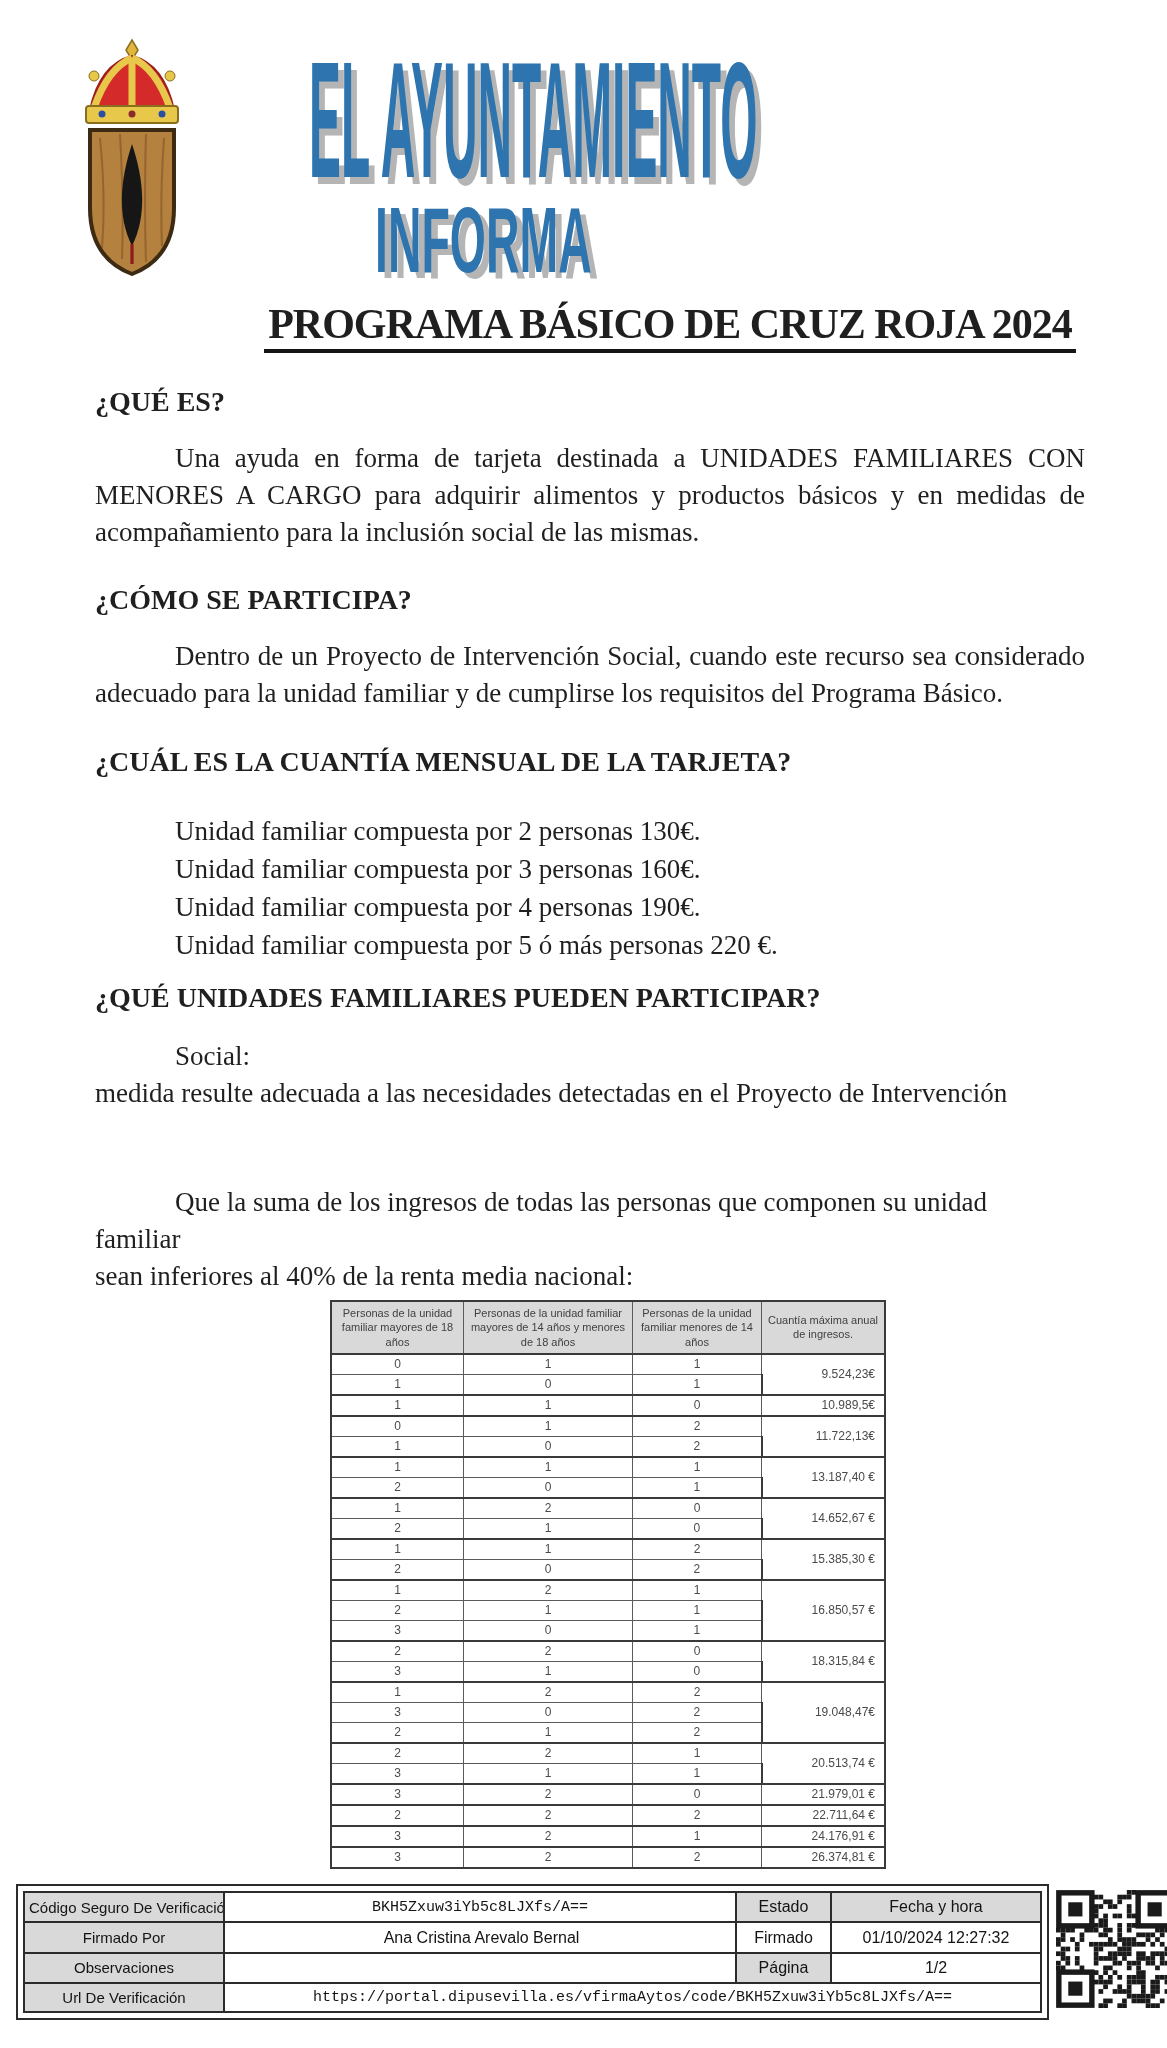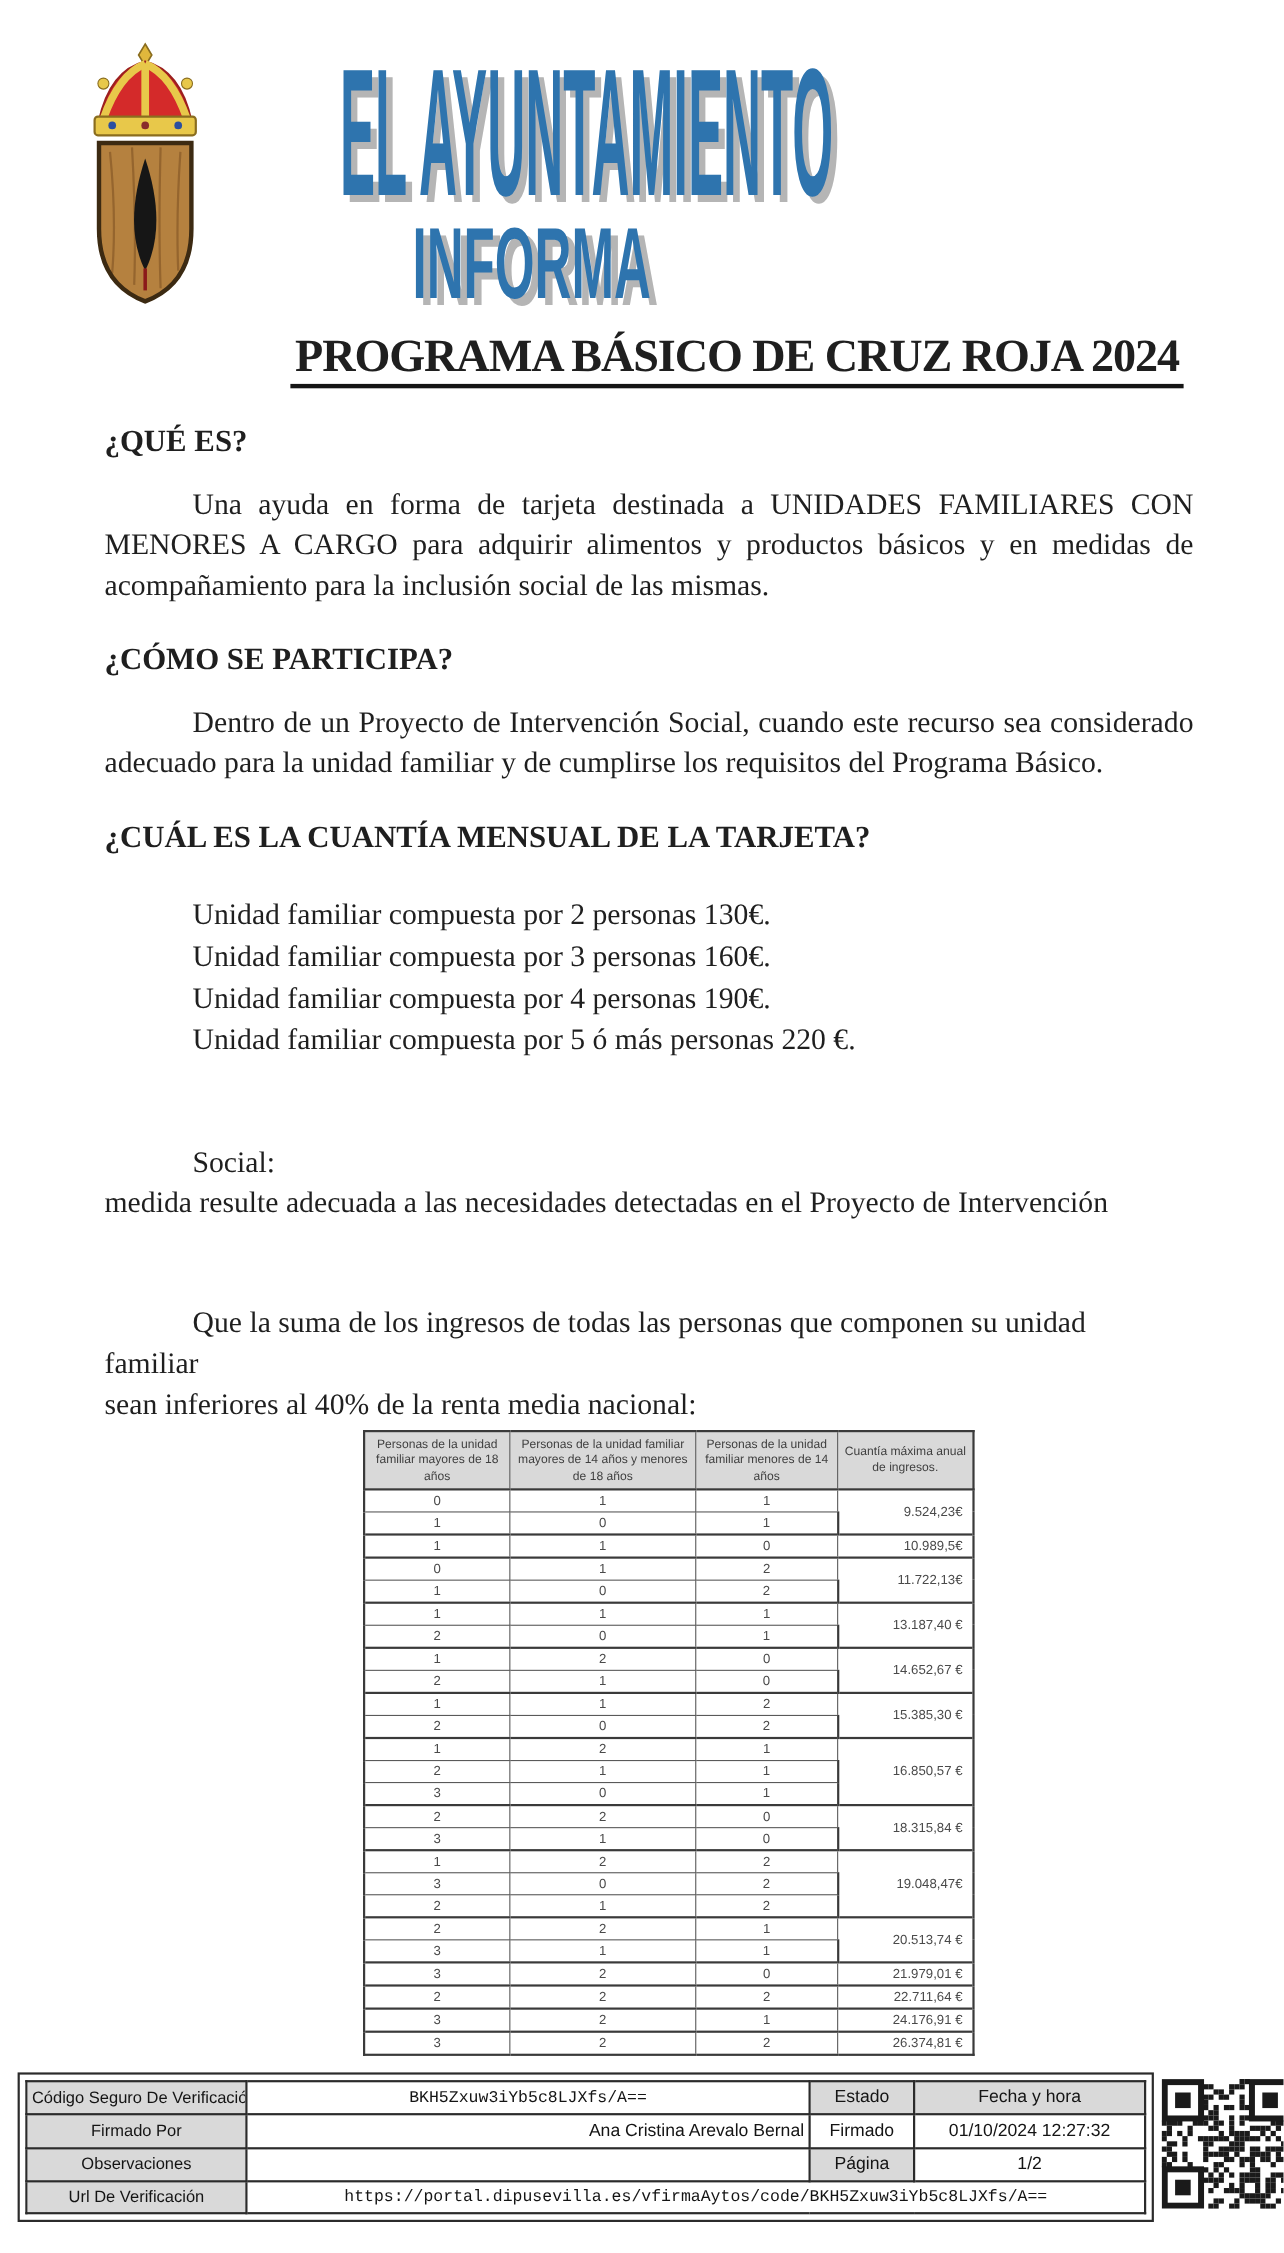--- a/index.html
+++ b/index.html
@@ -43,21 +43,21 @@
   .c1{width:121px;} .c2{width:158px;} .c3{width:118px;} .c4{width:112px;}
 
   
   .vfooter{position:absolute;left:16px;top:1884px;width:1033px;height:136px;
            border:2px solid #2b2b2b;padding:5px;box-sizing:border-box;background:#fff;}
   .vfooter table{width:100%;height:100%;border-collapse:collapse;table-layout:fixed;
                  font-family:"Liberation Sans",sans-serif;font-size:16px;color:#141414;}
   .vfooter td{border:2px solid #2b2b2b;padding:0 4px;text-align:center;overflow:hidden;}
   .vfooter td.lbl{background:#d9d9d9;font-size:15px;white-space:nowrap;}
   .vfooter td.mono{font-family:"Liberation Mono",monospace;font-size:15px;}
-  .vfooter td.name{text-align:right;padding-left:7px;}
+  .vfooter td.name{text-align:center;padding-left:7px;}
   .vfooter td.gray{background:#d9d9d9;}
   .qr{position:absolute;left:1056px;top:1890px;width:118px;height:118px;}
 </style>
 </head>
 <body>
 
 <div class="page">
 
   <div class="coat">
     <svg width="165" height="280" viewBox="0 0 165 280">
@@ -102,20 +102,21 @@
     </div>
 
   <div class="h2" style="top:746px">¿CUÁL ES LA CUANTÍA MENSUAL DE LA TARJETA?</div>
   <div class="list-block" style="top:812px">
       <div class="line">Unidad familiar compuesta por 2 personas 130€.</div>
       <div class="line">Unidad familiar compuesta por 3 personas 160€.</div>
       <div class="line">Unidad familiar compuesta por 4 personas 190€.</div>
       <div class="line">Unidad familiar compuesta por 5 ó más  personas 220 €.</div>
     </div>
 
+  <div class="h2" style="top:982px">¿QUÉ UNIDADES FAMILIARES PUEDEN PARTICIPAR?</div>
   <div class="para indent-first" style="top:1038px;width:930px">
       <div class="line">Social:</div>
       <div class="line">medida resulte adecuada a las necesidades detectadas en el Proyecto de Intervención</div>
     </div>
   <div class="para indent-first" style="top:1184px;width:930px">
       <div class="line">Que la suma de los ingresos de todas las personas que componen su unidad familiar</div>
       <div class="line">sean inferiores al 40% de la renta media nacional:</div>
     </div>
 
   <table class="income">

